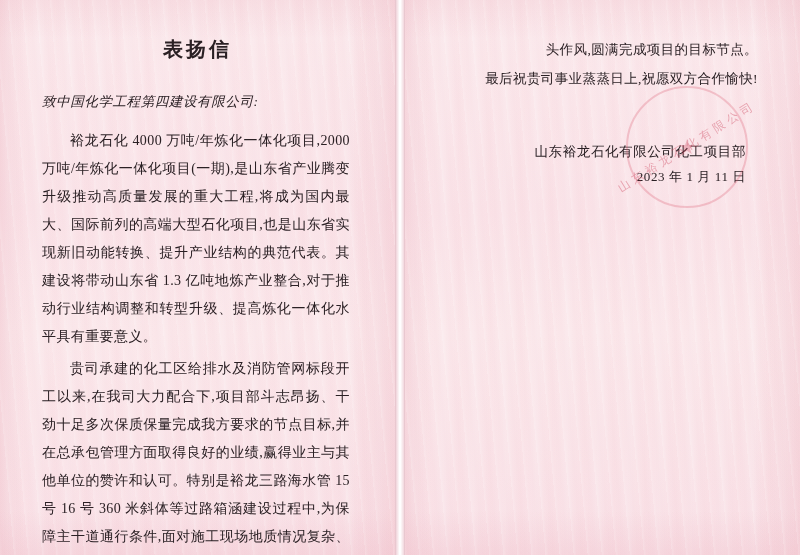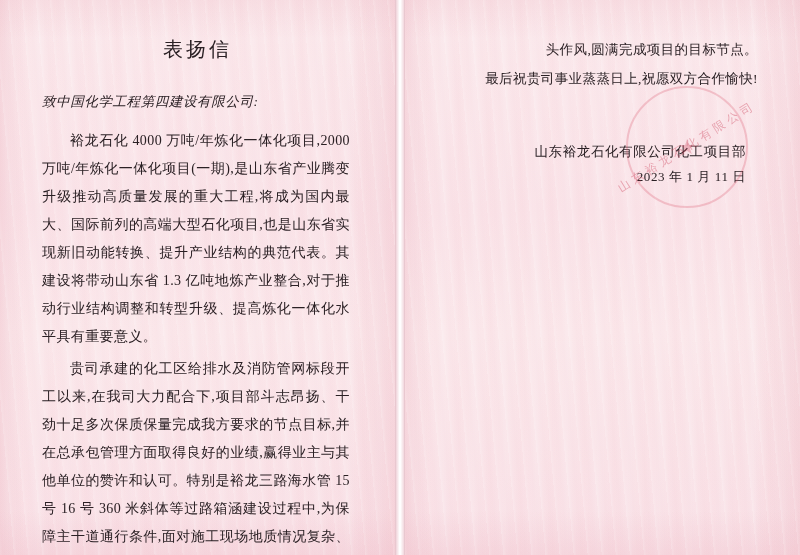--- a/index.html
+++ b/index.html
@@ -78,21 +78,21 @@
     position: relative;
     z-index: 3;
     padding: 0 42px;
     box-sizing: border-box;
     height: 100%;
   }
 
   .doc-title {
     text-align: center;
     font-size: 20px;
-    font-weight: normal;
+    font-weight: bold;
     letter-spacing: 3px;
     color: #2a2024;
     margin-top: 36px;
     margin-bottom: 26px;
     font-family: "Liberation Serif", serif;
   }
 
   .salutation {
     font-size: 13.5px;
     color: #2a2024;

